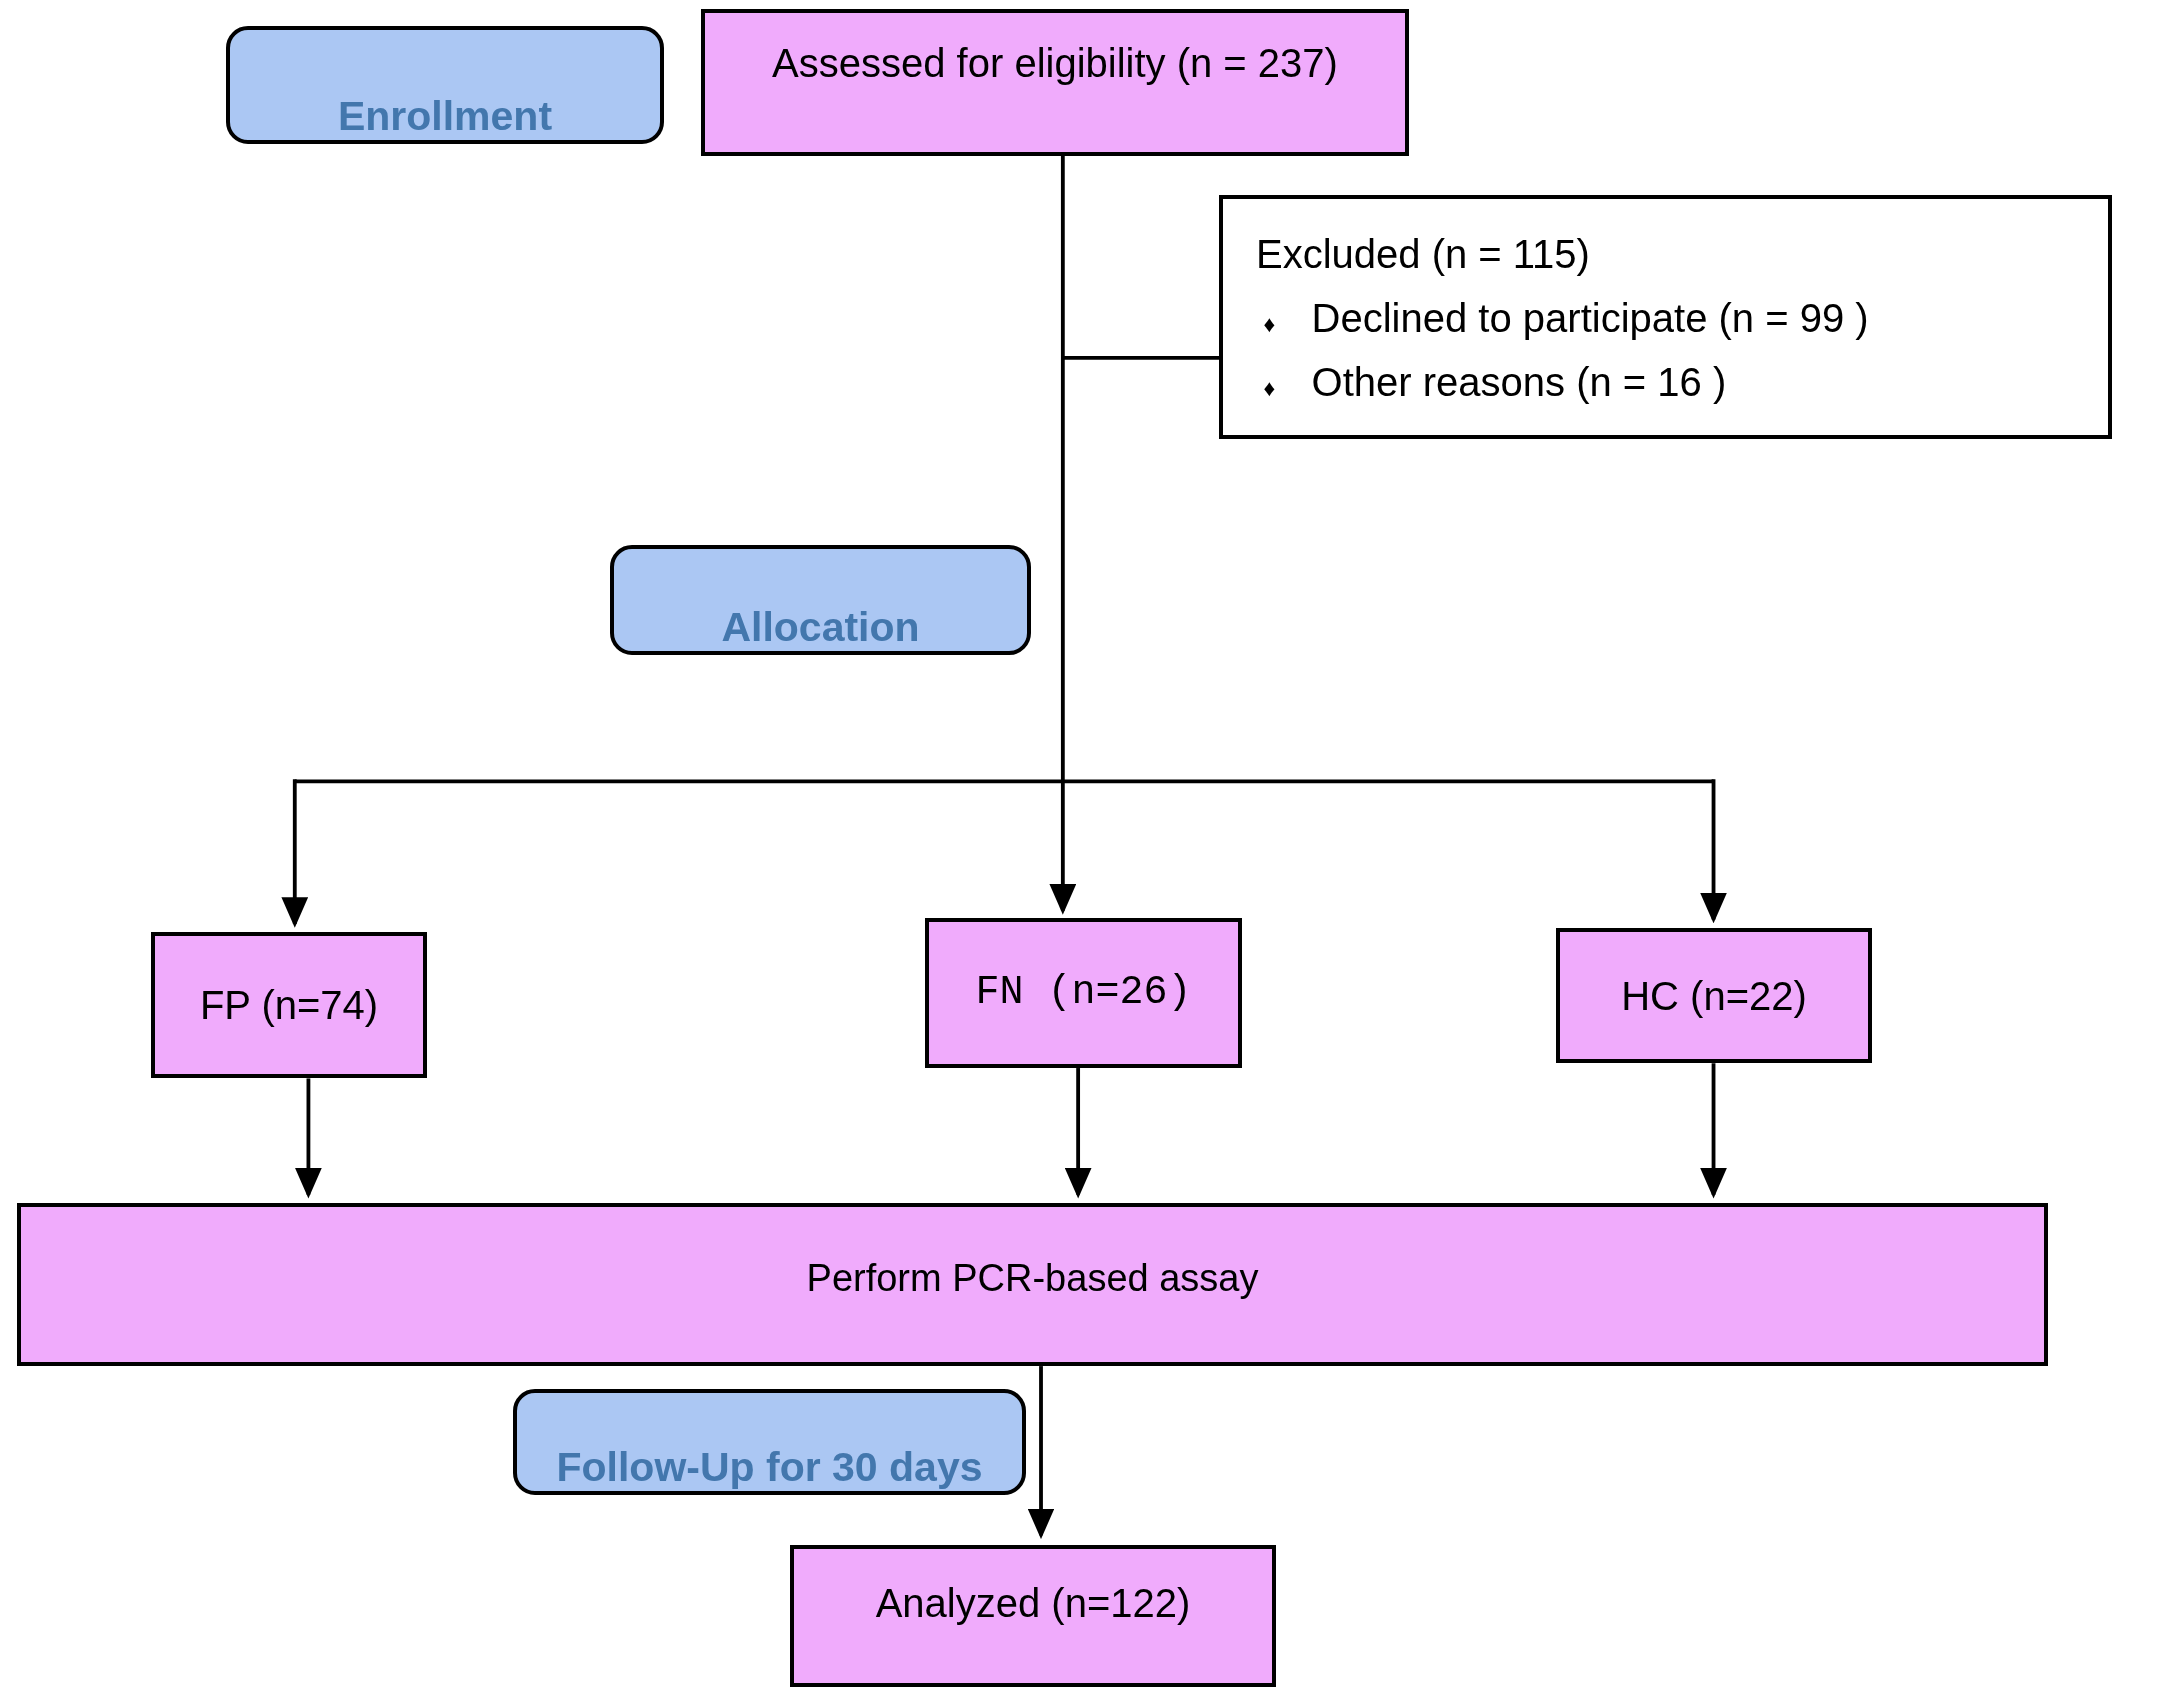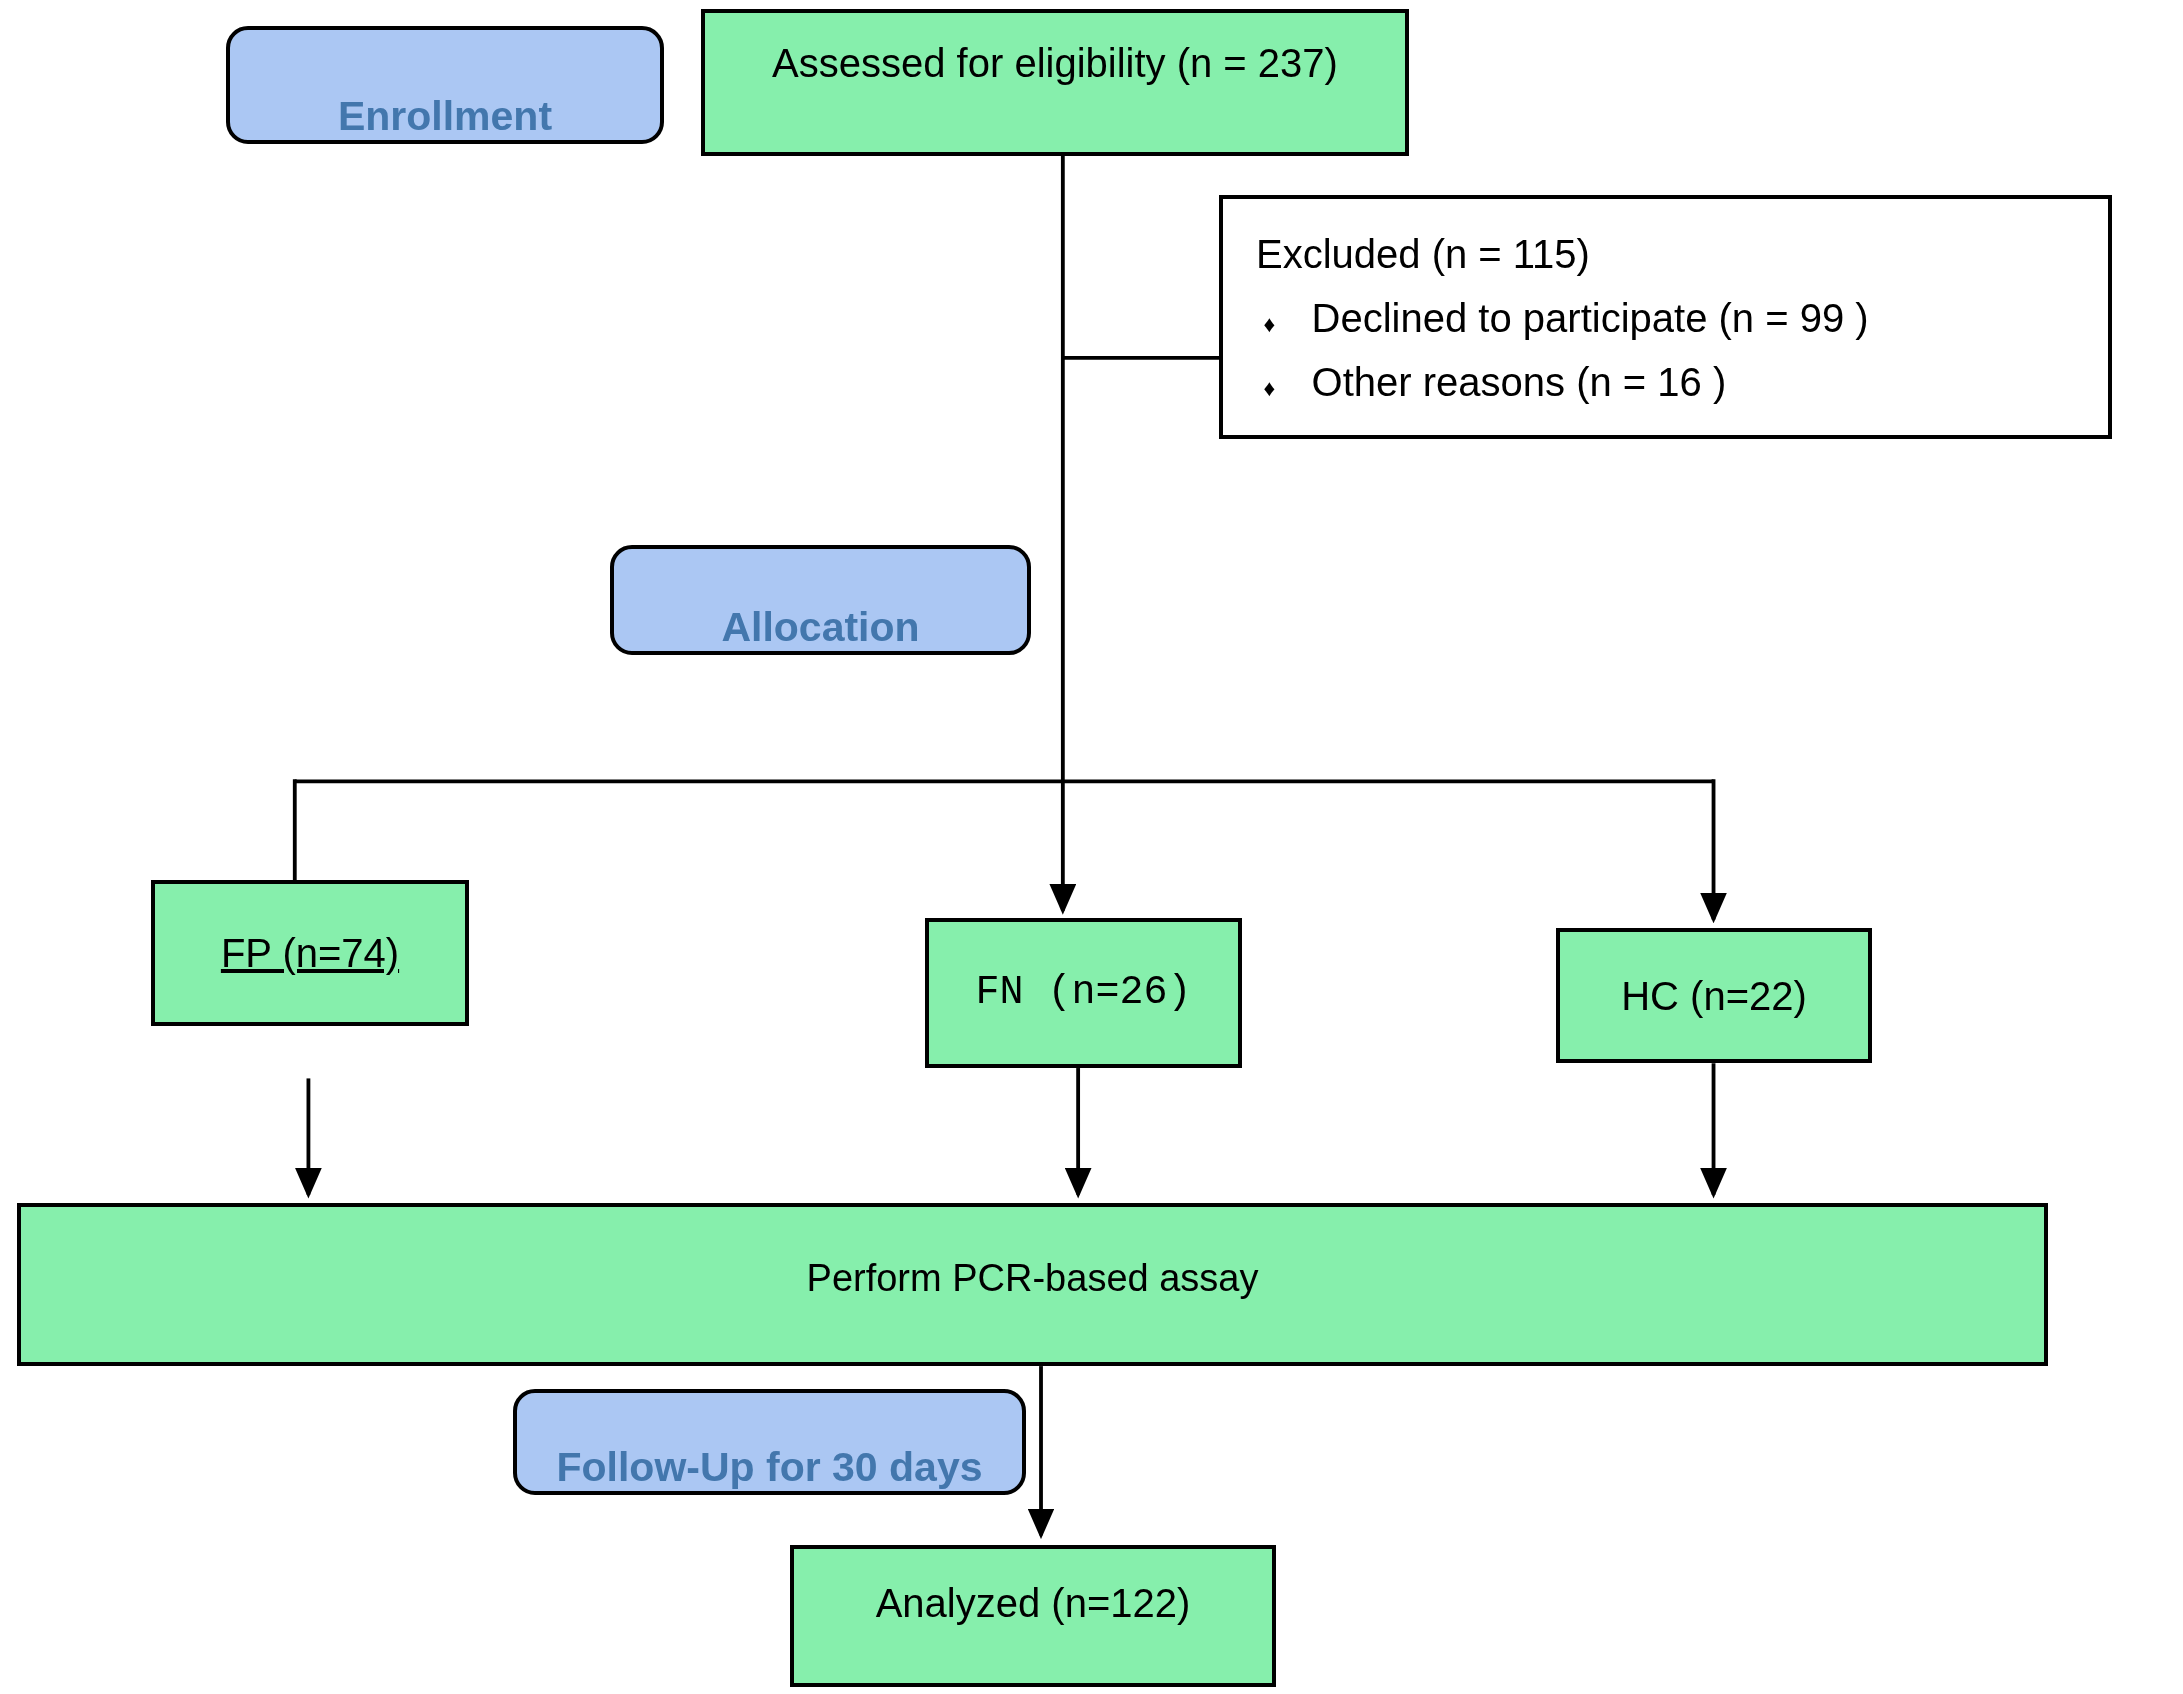--- a/index.html
+++ b/index.html
@@ -14,21 +14,21 @@
   }
   svg.wires {
     position: absolute;
     left: 0; top: 0;
     width: 2183px; height: 1695px;
     pointer-events: none;
   }
   .node {
     position: absolute;
     border: 4.4px solid #000000;
-    background: #86efac;
+    background: #f0abfc;
     color: #000000;
     display: flex;
     align-items: center;
     justify-content: center;
     font-size: 40px;
     line-height: 1.2;
     text-align: right;
   }
   .node.lift { padding-bottom: 38px; }
   .node.assay-box { font-size: 38px; padding-bottom: 11px; }
@@ -106,21 +106,21 @@
     <div class="bullet-row">
       <span class="bullet-glyph">♦</span>
       <span>Other reasons (n = 16 )</span>
     </div>
   </div>
 
   <div class="stage" style="left:610px; top:545px; width:421px; height:110px;">
     <span>Allocation</span>
   </div>
 
-  <div class="node" style="left:151px; top:880px; width:318px; height:146px;text-decoration:underline;">
+  <div class="node" style="left:151px; top:932px; width:276px; height:146px;">
     <span>FP (n=74)</span>
   </div>
 
   <div class="node" style="left:925px; top:918px; width:317px; height:150px;font-family:Liberation Mono, monospace;">
     <span>FN (n=26)</span>
   </div>
 
   <div class="node" style="left:1556px; top:928px; width:316px; height:135px;">
     <span>HC (n=22)</span>
   </div>

